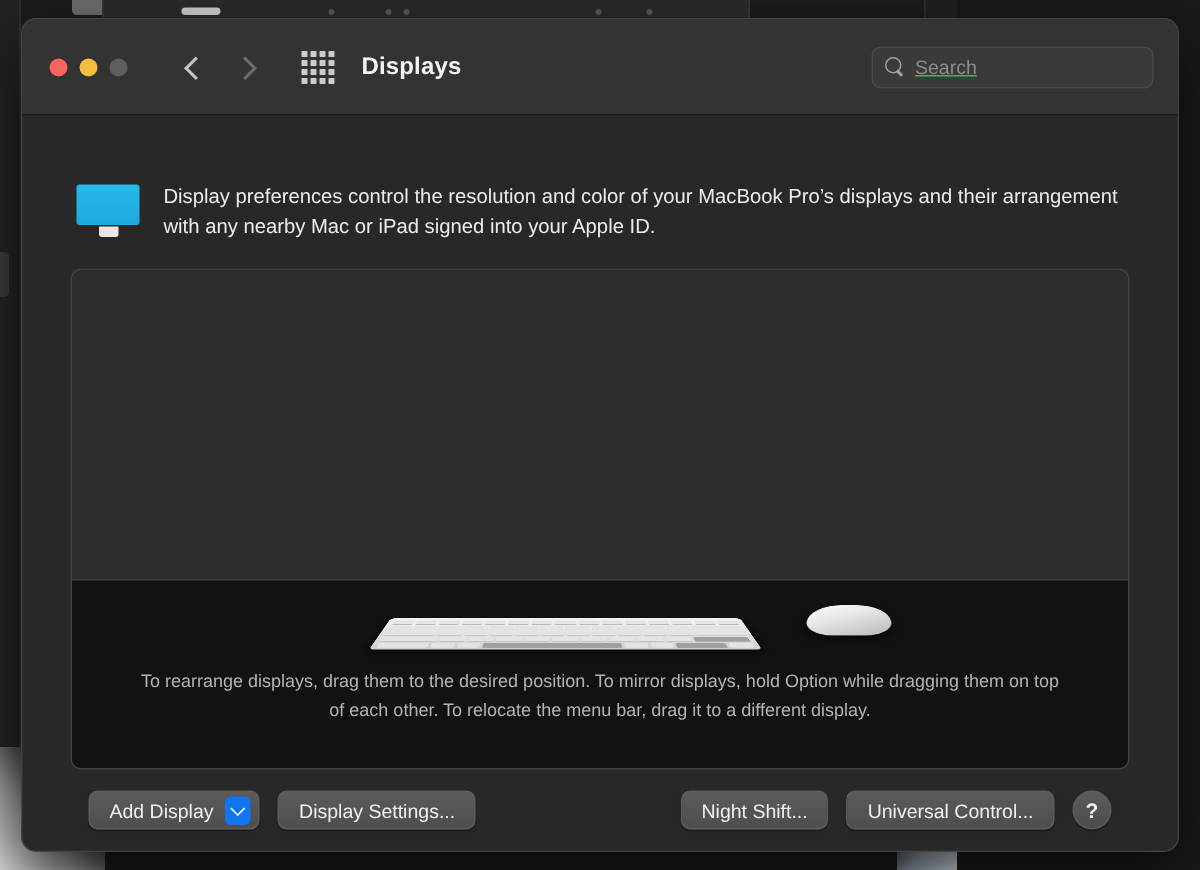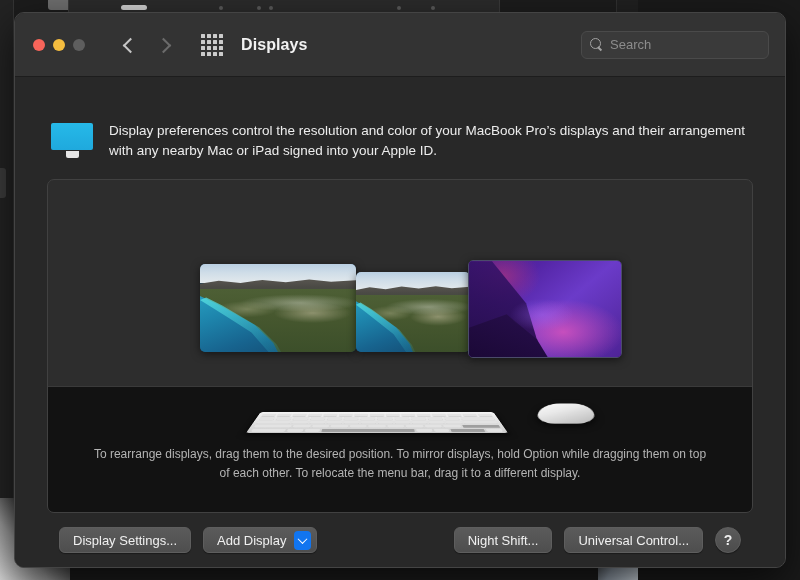--- a/index.html
+++ b/index.html
@@ -102,22 +102,23 @@
   .mag::before {
     content:""; position:absolute; left:0; top:0; width:9px; height:9px;
     border:1.6px solid #a2a2a2; border-radius:50%;
   }
   .mag::after {
     content:""; position:absolute; left:8px; top:8px; width:5px; height:1.6px;
     background:#a2a2a2; transform: rotate(45deg); transform-origin: left center;
   }
   #search-input {
     background: transparent; border: none; outline: none;
-    color: #86efac; font-size: 13px; font-family: "Liberation Sans", sans-serif;
+    color: #22c55e; font-size: 13px; font-family: "Liberation Sans", sans-serif;
     width: 100%;
+    text-decoration: underline;
   }
   #search-input::placeholder { color: #8c8c8c; }
 
   
   #body { flex: 1; padding: 20px 22px 0 22px; display: flex; flex-direction: column; background: #282828; }
 
   #intro { display: flex; gap: 16px; align-items: flex-start; padding: 0 4px 0 14px; margin-top: 24px; }
   .monitor-icon { flex: 0 0 auto; width: 42px; padding-top: 2px; }
   .mon-screen { width: 42px; height: 27px; background: linear-gradient(#26b9e8, #1fa9dd); border-radius: 2px; }
   .mon-neck { width: 13px; height: 7px; background: #e6e6e6; margin: 1px auto 0; border-radius: 0 0 2px 2px; }
@@ -126,20 +127,21 @@
   
   #arrange-panel {
     margin: 19px 10px 0 10px;
     flex: 1;
     background: #2d2d2d;
     border: 1px solid #414141;
     border-radius: 7px;
     overflow: hidden;
     display: flex; flex-direction: column;
     position: relative;
+    align-items: flex-end;
   }
   #stage { position: relative; flex: 1; min-height: 0; }
 
   .display {
     position: absolute;
     border-radius: 5px;
     overflow: hidden;
     box-shadow: 0 2px 8px rgba(0,0,0,0.55);
     background: #111;
   }
@@ -480,25 +482,25 @@
 
             <div class="mouse"></div>
           </div>
 
           <div id="tray-hint">To rearrange displays, drag them to the desired position. To mirror displays, hold Option while dragging them on top of each other. To relocate the menu bar, drag it to a different display.</div>
         </div>
 
       </div>
 
       <div id="footer">
-        <button class="btn">Display Settings...</button>
         <button class="btn popup">
           <span>Add Display</span>
           <span class="pop-arrow"></span>
         </button>
+        <button class="btn">Display Settings...</button>
         <span class="spacer"></span>
         <button class="btn">Night Shift...</button>
         <button class="btn">Universal Control...</button>
         <button class="help-btn">?</button>
       </div>
 
     </div>
   </div>
 </div>
 

